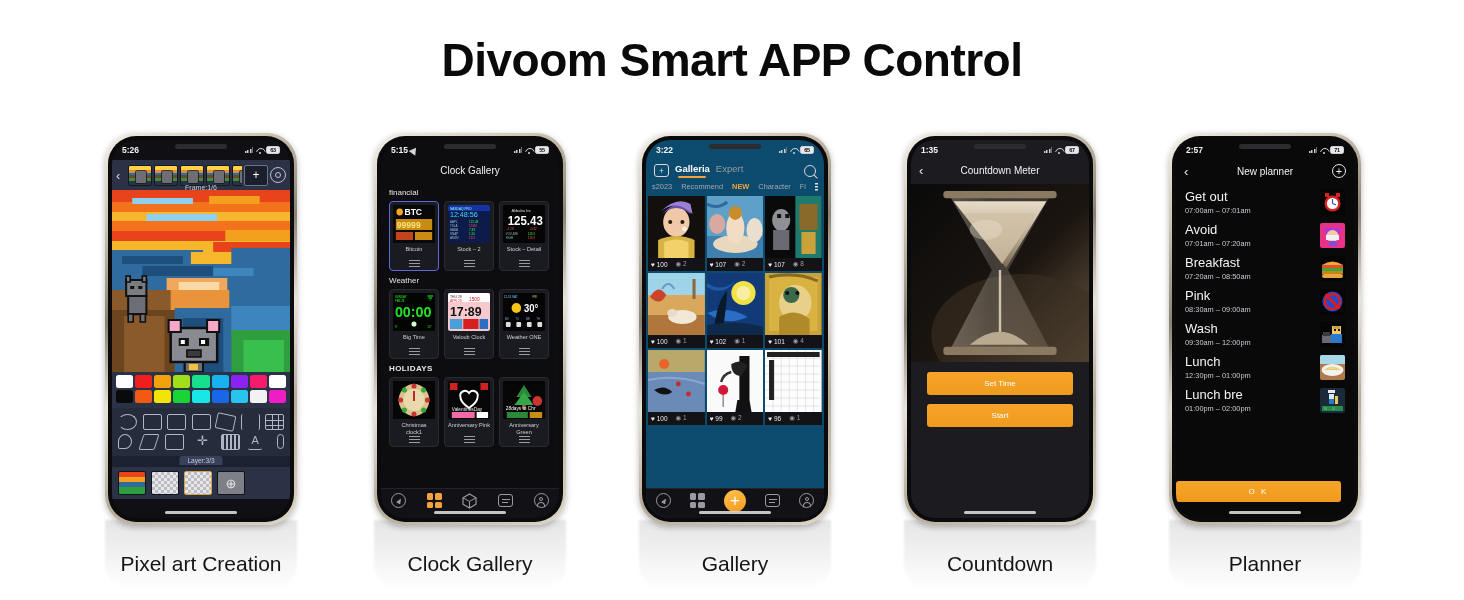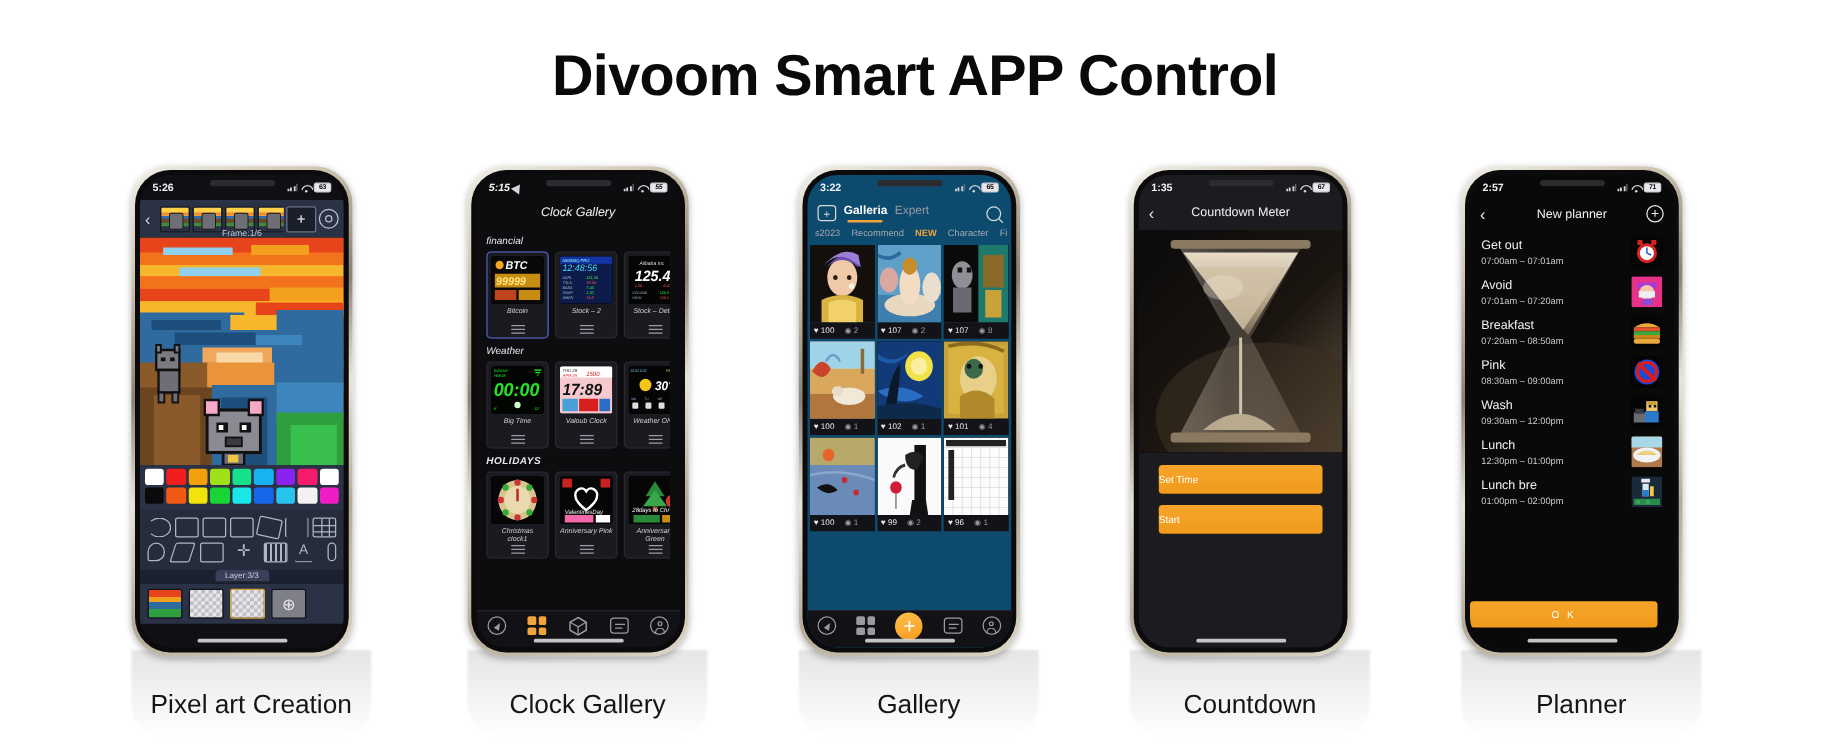--- a/index.html
+++ b/index.html
@@ -16,21 +16,21 @@
     position: absolute; top: 33px; left: 0; width: 1464px;
     text-align: center;
     font-size: 46px; font-weight: bold; letter-spacing: -0.5px;
     color: #0a0a0a;
     font-family: "Liberation Sans", sans-serif;
   }
 
   
   .phone {
     position: absolute;
-    width: 177px; height: 392px;
+    width: 192px; height: 392px;
     border-radius: 30px;
     background: linear-gradient(150deg,#f2efe8 0%,#cfc6b2 18%,#8c8273 38%,#e9e3d6 55%,#b4ab98 75%,#ded7c6 100%);
     padding: 3px;
     box-shadow: 0 2px 6px rgba(0,0,0,.28);
   }
   .phone .bezel {
     width: 100%; height: 100%;
     border-radius: 28px;
     background: #0b0b0d;
     padding: 4px;
@@ -207,32 +207,32 @@
     font-size:6px; color:#b6b6be; background:#131317; }
   .heart { color:#e9e9ef; font-size:6.5px; }
   .eye { color:#9a9aa2; font-size:6.5px; }
 
   
   .p4-bar { display:flex; align-items:center; padding:4px 8px 7px; }
   .p4-bar .bk { color:#e9e9ef; font-size:13px; width:10px; line-height:1; }
   .p4-bar .tt { flex:1; text-align:center; color:#f1f1f3; font-size:10px; margin-left:-10px; }
   .hourglass-wrap { height:178px; position:relative; overflow:hidden; background:#000; }
   .p4-btns { padding:10px 16px 0; }
-  .btn-orange { background:linear-gradient(#f6a52a,#ef9a1c); color:#fff; text-align:left;
+  .btn-orange { background:linear-gradient(#f6a52a,#ef9a1c); color:#fff; text-align:center;
     font-size:8px; border-radius:3px; padding:7px 0; margin-bottom:9px; }
 
   
   .p5-bar { display:flex; align-items:center; padding:4px 8px 8px; }
   .p5-bar .bk { color:#e9e9ef; font-size:13px; width:14px; line-height:1; }
   .p5-bar .tt { flex:1; text-align:center; color:#f1f1f3; font-size:10px; }
   .p5-plus { width:14px;height:14px;border:1.3px solid #e9e9ef;border-radius:50%;
     color:#e9e9ef;font-size:11px;display:flex;align-items:center;justify-content:center;line-height:0; }
   .plan-item { display:flex; align-items:center; padding:3px 9px 4px; gap:6px; }
   .plan-text { flex:1; }
-  .plan-name { color:#f2f2f5; font-size:10px; margin-bottom:2px; }
+  .plan-name { color:#f2f2f5; font-size:13px; margin-bottom:2px; }
   .plan-time { color:#c9c9d1; font-size:7.4px; }
   .plan-icon { width:25px;height:25px;border-radius:2px;flex:none; background:#000; position:relative; overflow:hidden; }
   .p5-ok { position:absolute; bottom:16px; left:0; right:13px;
     background:linear-gradient(#f6a52a,#ef9a1c); color:#fff; text-align:center;
     font-size:8px; letter-spacing:2px; border-radius:3px; padding:6px 0; }
 </style>
 </head>
 <body>
 
 <div id="stage">
@@ -392,21 +392,21 @@
           <div class="layer-th checker sel"></div>
           <div class="layer-th" style="background:#7f7f87;display:flex;align-items:center;justify-content:center;color:#e5e5ea;font-size:13px;">⊕</div>
         </div>
         <div class="homebar"></div>
       </div>
     </div>
   </div>
   <div class="caption" style="left:105px; top:552px; width:192px;">Pixel art Creation</div>
 
   <div class="reflect" style="left:374px; top:520px;"></div>
-  <div class="phone" style="left:374px; top:133px;font-style:italic;">
+  <div class="phone" style="left:374px; top:133px;">
     <div class="bezel">
       <div class="screen" style="background:#0d0d10;">
         <div class="notch"></div>
         <div class="statusbar">
           <div class="st-left">
             <span>5:15</span>
             <span class="loc"></span>
           </div>
           <div class="st-right">
             <span class="bars"></span>

